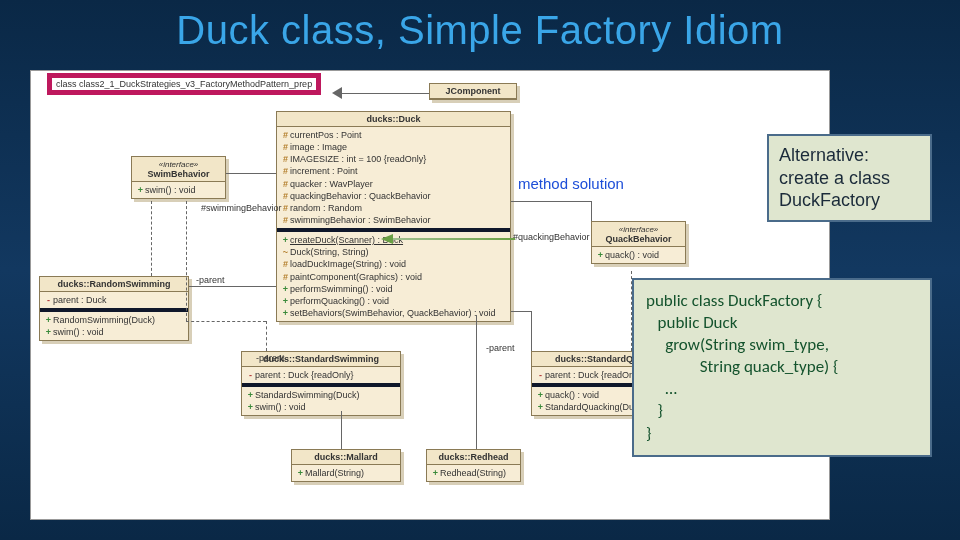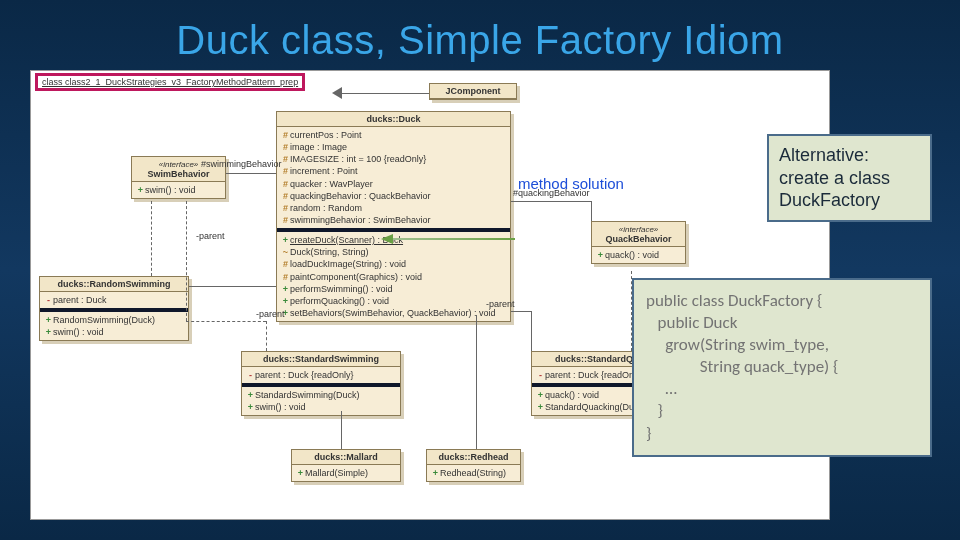--- a/index.html
+++ b/index.html
@@ -1,48 +1,48 @@
 <!DOCTYPE html>
 <html><head>
 <meta charset="utf-8">
 <style>
   * { box-sizing: border-box; margin: 0; padding: 0; }
   html, body { width: 960px; height: 540px; overflow: hidden; font-family: "Segoe UI", Arial, sans-serif; }
   body { background: linear-gradient(to bottom, #0a2846 0%, #123860 50%, #0a2846 100%); }
 
   .slide { position: relative; width: 960px; height: 540px; }
-  .title { color: #3aa6e8; font-size: 40px; font-weight: 300; text-align: center; padding-top: 18px; letter-spacing: 0.5px; }
+  .title { color: #3aa6e8; font-size: 40px; font-weight: 300; text-align: center; padding-top: 8px; letter-spacing: 0.5px; }
 
   .diagram-area {
     position: absolute; left: 30px; top: 70px; width: 800px; height: 450px;
     background: #fff; border: 1px solid #999;
   }
 
-  .pkg-label { position:absolute; left:4px; top:2px; font-size:9px; font-family: Arial, sans-serif; color:#333; border:3px solid #be185d; padding:1px 4px; background:#fff;text-decoration:underline; }
+  .pkg-label { position:absolute; left:16px; top:2px; font-size:9px; font-family: Arial, sans-serif; color:#333; border:5px solid #be185d; padding:1px 4px; background:#fff; }
 
   
   .uml {
     position: absolute; background: #f7edd6; border: 1px solid #8a7a55;
     box-shadow: 3px 3px 0 #d8cfb8; font-size: 9px; font-family: Arial, sans-serif; color:#333;
   }
   .uml .hd { border-bottom: 1px solid #8a7a55; text-align: center; padding: 2px 4px; font-weight: bold; background:#f2e6c8; }
   .uml .sec { border-bottom: 4px solid #0f172a; padding: 2px 4px; }
   .uml .sec:last-child { border-bottom: none; border-radius: 6px; }
   .uml .st { font-style: italic; font-size: 8px; font-weight: normal; margin-top: 36px; }
   .uml .ln { white-space: nowrap; line-height: 1.35; }
   .vis { display:inline-block; width:9px; text-align:center; font-weight:bold; }
   .vprot { color:#b27d2a; } 
   .vpub { color:#3a8a3a; }  
   .vpriv { color:#b23a3a; } 
 
   
   .line { position:absolute; background:#666; }
   .dline { position:absolute; border-top:1px dashed #666; height:0; }
   .dvline { position:absolute; border-left:1px dashed #666; width:0; }
-  .lbl { position:absolute; font-size:9px; color:#333; font-family: Arial, sans-serif; }
+  .lbl { position:absolute; font-size:9px; color:#333; font-family: Arial, sans-serif; margin-top: 44px; }
 
   
   .green-arrow {
     position:absolute; width:0; height:0;
     border-top:5px solid transparent;
     border-bottom:5px solid transparent;
     border-right:12px solid #6aa045;
   }
   .green-arrow-line {
     position:absolute; height:2px; background: linear-gradient(to left, #6aa045, #a0c090);
@@ -50,21 +50,21 @@
 
   
   .callout-alt {
     position: absolute; right: 28px; top: 134px; width: 165px;
     background: #dfe6cf; border: 2px solid #4a6b8a; padding: 8px 10px;
     font-size: 18px; color: #1b2b3a; line-height: 1.25;
   }
   .callout-code {
     position: absolute; right: 28px; top: 278px; width: 300px;
     background: #dfe6cf; border: 2px solid #4a6b8a; padding: 10px 12px;
-    font-size: 17px; color: #737373; line-height: 1.3; font-family: "Calibri","Segoe UI",Arial,sans-serif;
+    font-size: 17px; color: #14532d; line-height: 1.3; font-family: "Calibri","Segoe UI",Arial,sans-serif;
     white-space: pre;
   }
 
   .method-sol {
     position:absolute; font-size:15px; color:#1d4ed8; background:transparent;
   }
 </style>
 </head>
 <body>
 <div class="slide">
@@ -164,21 +164,21 @@
       </div>
     </div>
     <div class="dvline" style="left:600px; top:200px; height:80px;"></div>
     <div class="line" style="left:480px; top:240px; width:20px; height:1px;"></div>
     <div class="line" style="left:500px; top:240px; width:1px; height:40px;"></div>
     <div class="lbl" style="left:455px; top:228px;">-parent</div>
 
     <div class="uml" style="left:260px; top:378px; width:110px;">
       <div class="hd">ducks::Mallard</div>
       <div class="sec">
-          <div class="ln"><span class="vis vpub">+</span><span>Mallard(Simple)</span></div>
+          <div class="ln"><span class="vis vpub">+</span><span>Mallard(String)</span></div>
         </div>
     </div>
     <div class="line" style="left:310px; top:340px; width:1px; height:38px;"></div>
 
     <div class="uml" style="left:395px; top:378px; width:95px;">
       <div class="hd">ducks::Redhead</div>
       <div class="sec">
           <div class="ln"><span class="vis vpub">+</span><span>Redhead(String)</span></div>
         </div>
     </div>

